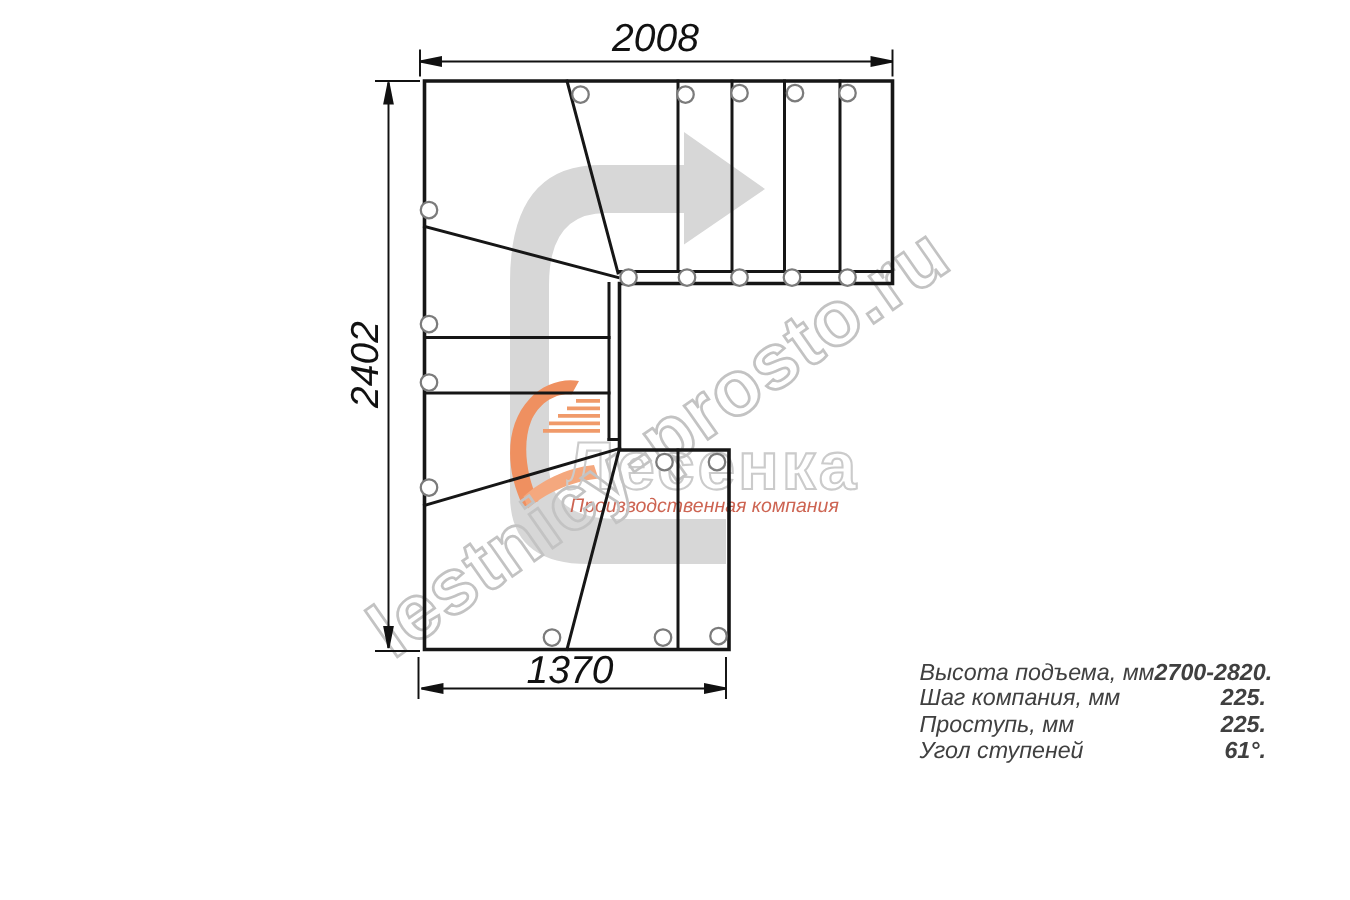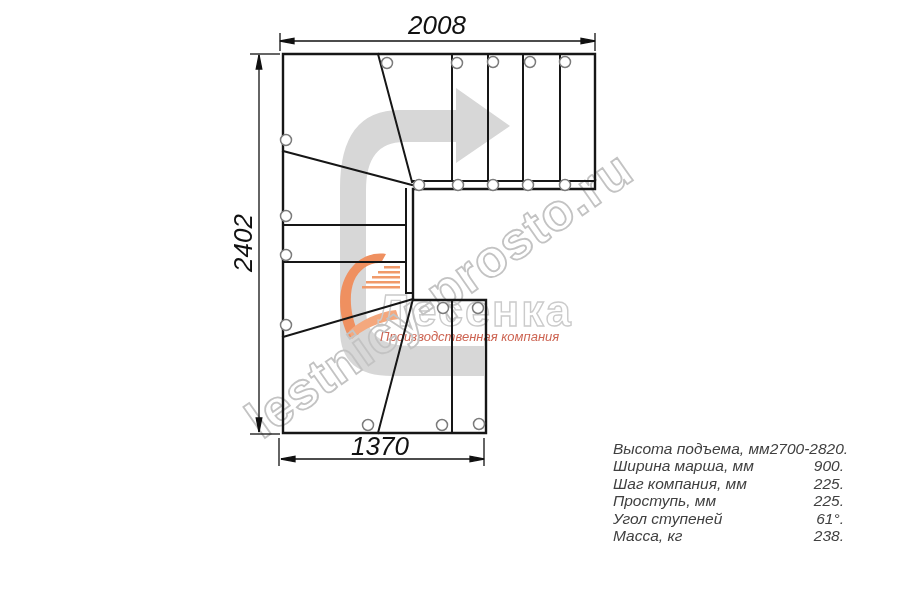--- a/index.html
+++ b/index.html
@@ -2,21 +2,21 @@
 <html><head>
 <meta charset="utf-8">
 <style>
   html,body{margin:0;padding:0;background:#ffffff;}
   .canvas{position:relative;width:900px;height:600px;background:#ffffff;overflow:hidden;
           font-family:"Liberation Sans", sans-serif;}
   .plan-svg{position:absolute;left:0;top:0;}
   .spec-table{position:absolute;left:613px;top:440px;width:231px;
               font:italic 15.5px/17.4px "Liberation Sans", sans-serif;color:#404040;}
   .spec-row{display:flex;justify-content:space-between;white-space:nowrap;}
-  .spec-row .val{text-align:right;}
+  .spec-row .val{text-align:right;font-weight:bold;}
   .dim-text{font:italic 26px "Liberation Sans", sans-serif;fill:#111111;}
   .wm-site{font:bold 52px "Liberation Sans", sans-serif;fill:none;stroke:#c3c3c3;stroke-width:1.8;letter-spacing:1px;}
   .wm-brand{font:bold 45px "Liberation Sans", sans-serif;fill:none;stroke:#cbcbcb;stroke-width:1.4;letter-spacing:2px;}
   .wm-tagline{font:italic 13px "Liberation Sans", sans-serif;fill:#cd6452;}
 </style>
 </head>
 <body>
 
 <div class="canvas">
 
@@ -120,34 +120,26 @@
     <text class="dim-text" x="380" y="455" text-anchor="middle" stroke="none">1370</text>
   </g>
 </svg>
 
 <div class="spec-table">
   <div class="spec-row">
     <span class="lbl">Высота подъема, мм</span>
     <span class="val">2700-2820.</span>
   </div>
   <div class="spec-row">
-    <span class="lbl">Ширина марша, мм</span>
-    <span class="val">900.</span>
-  </div>
-  <div class="spec-row">
     <span class="lbl">Шаг компания, мм</span>
     <span class="val">225.</span>
   </div>
   <div class="spec-row">
     <span class="lbl">Проступь, мм</span>
     <span class="val">225.</span>
   </div>
   <div class="spec-row">
     <span class="lbl">Угол ступеней</span>
     <span class="val">61°.</span>
   </div>
-  <div class="spec-row">
-    <span class="lbl">Масса, кг</span>
-    <span class="val">238.</span>
-  </div>
 </div>
 
 </div>
 
 </body></html>

